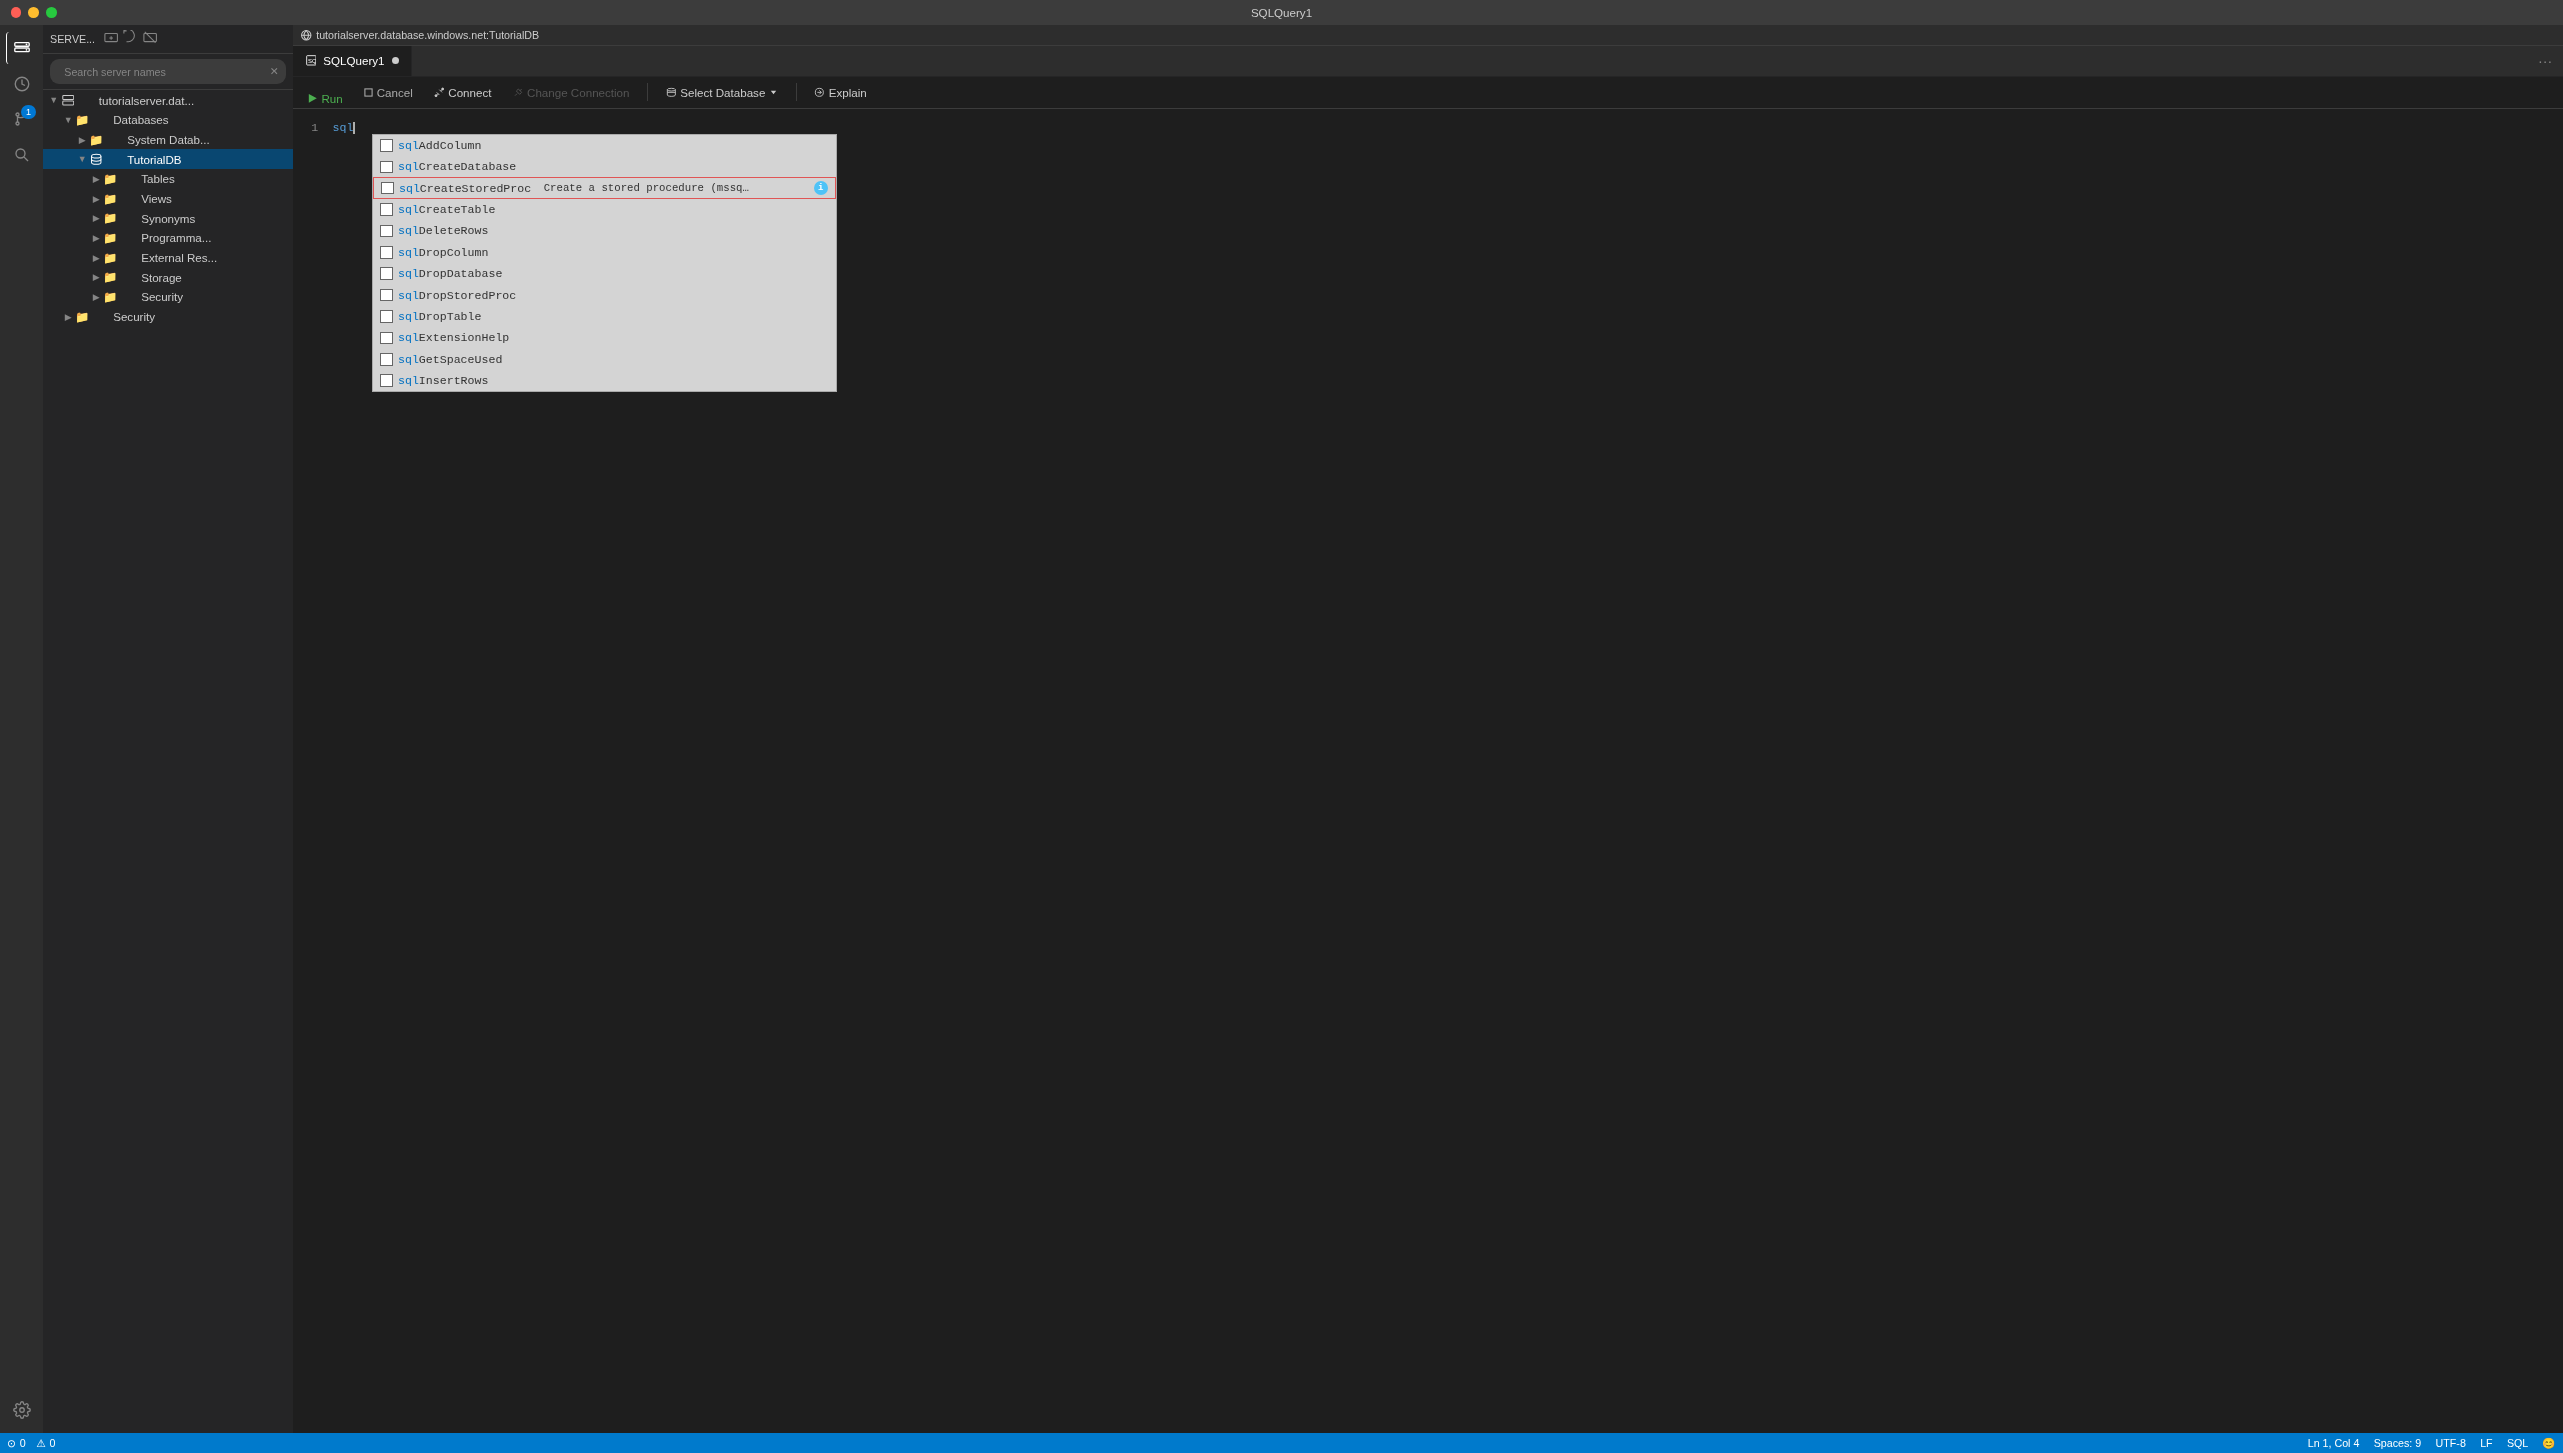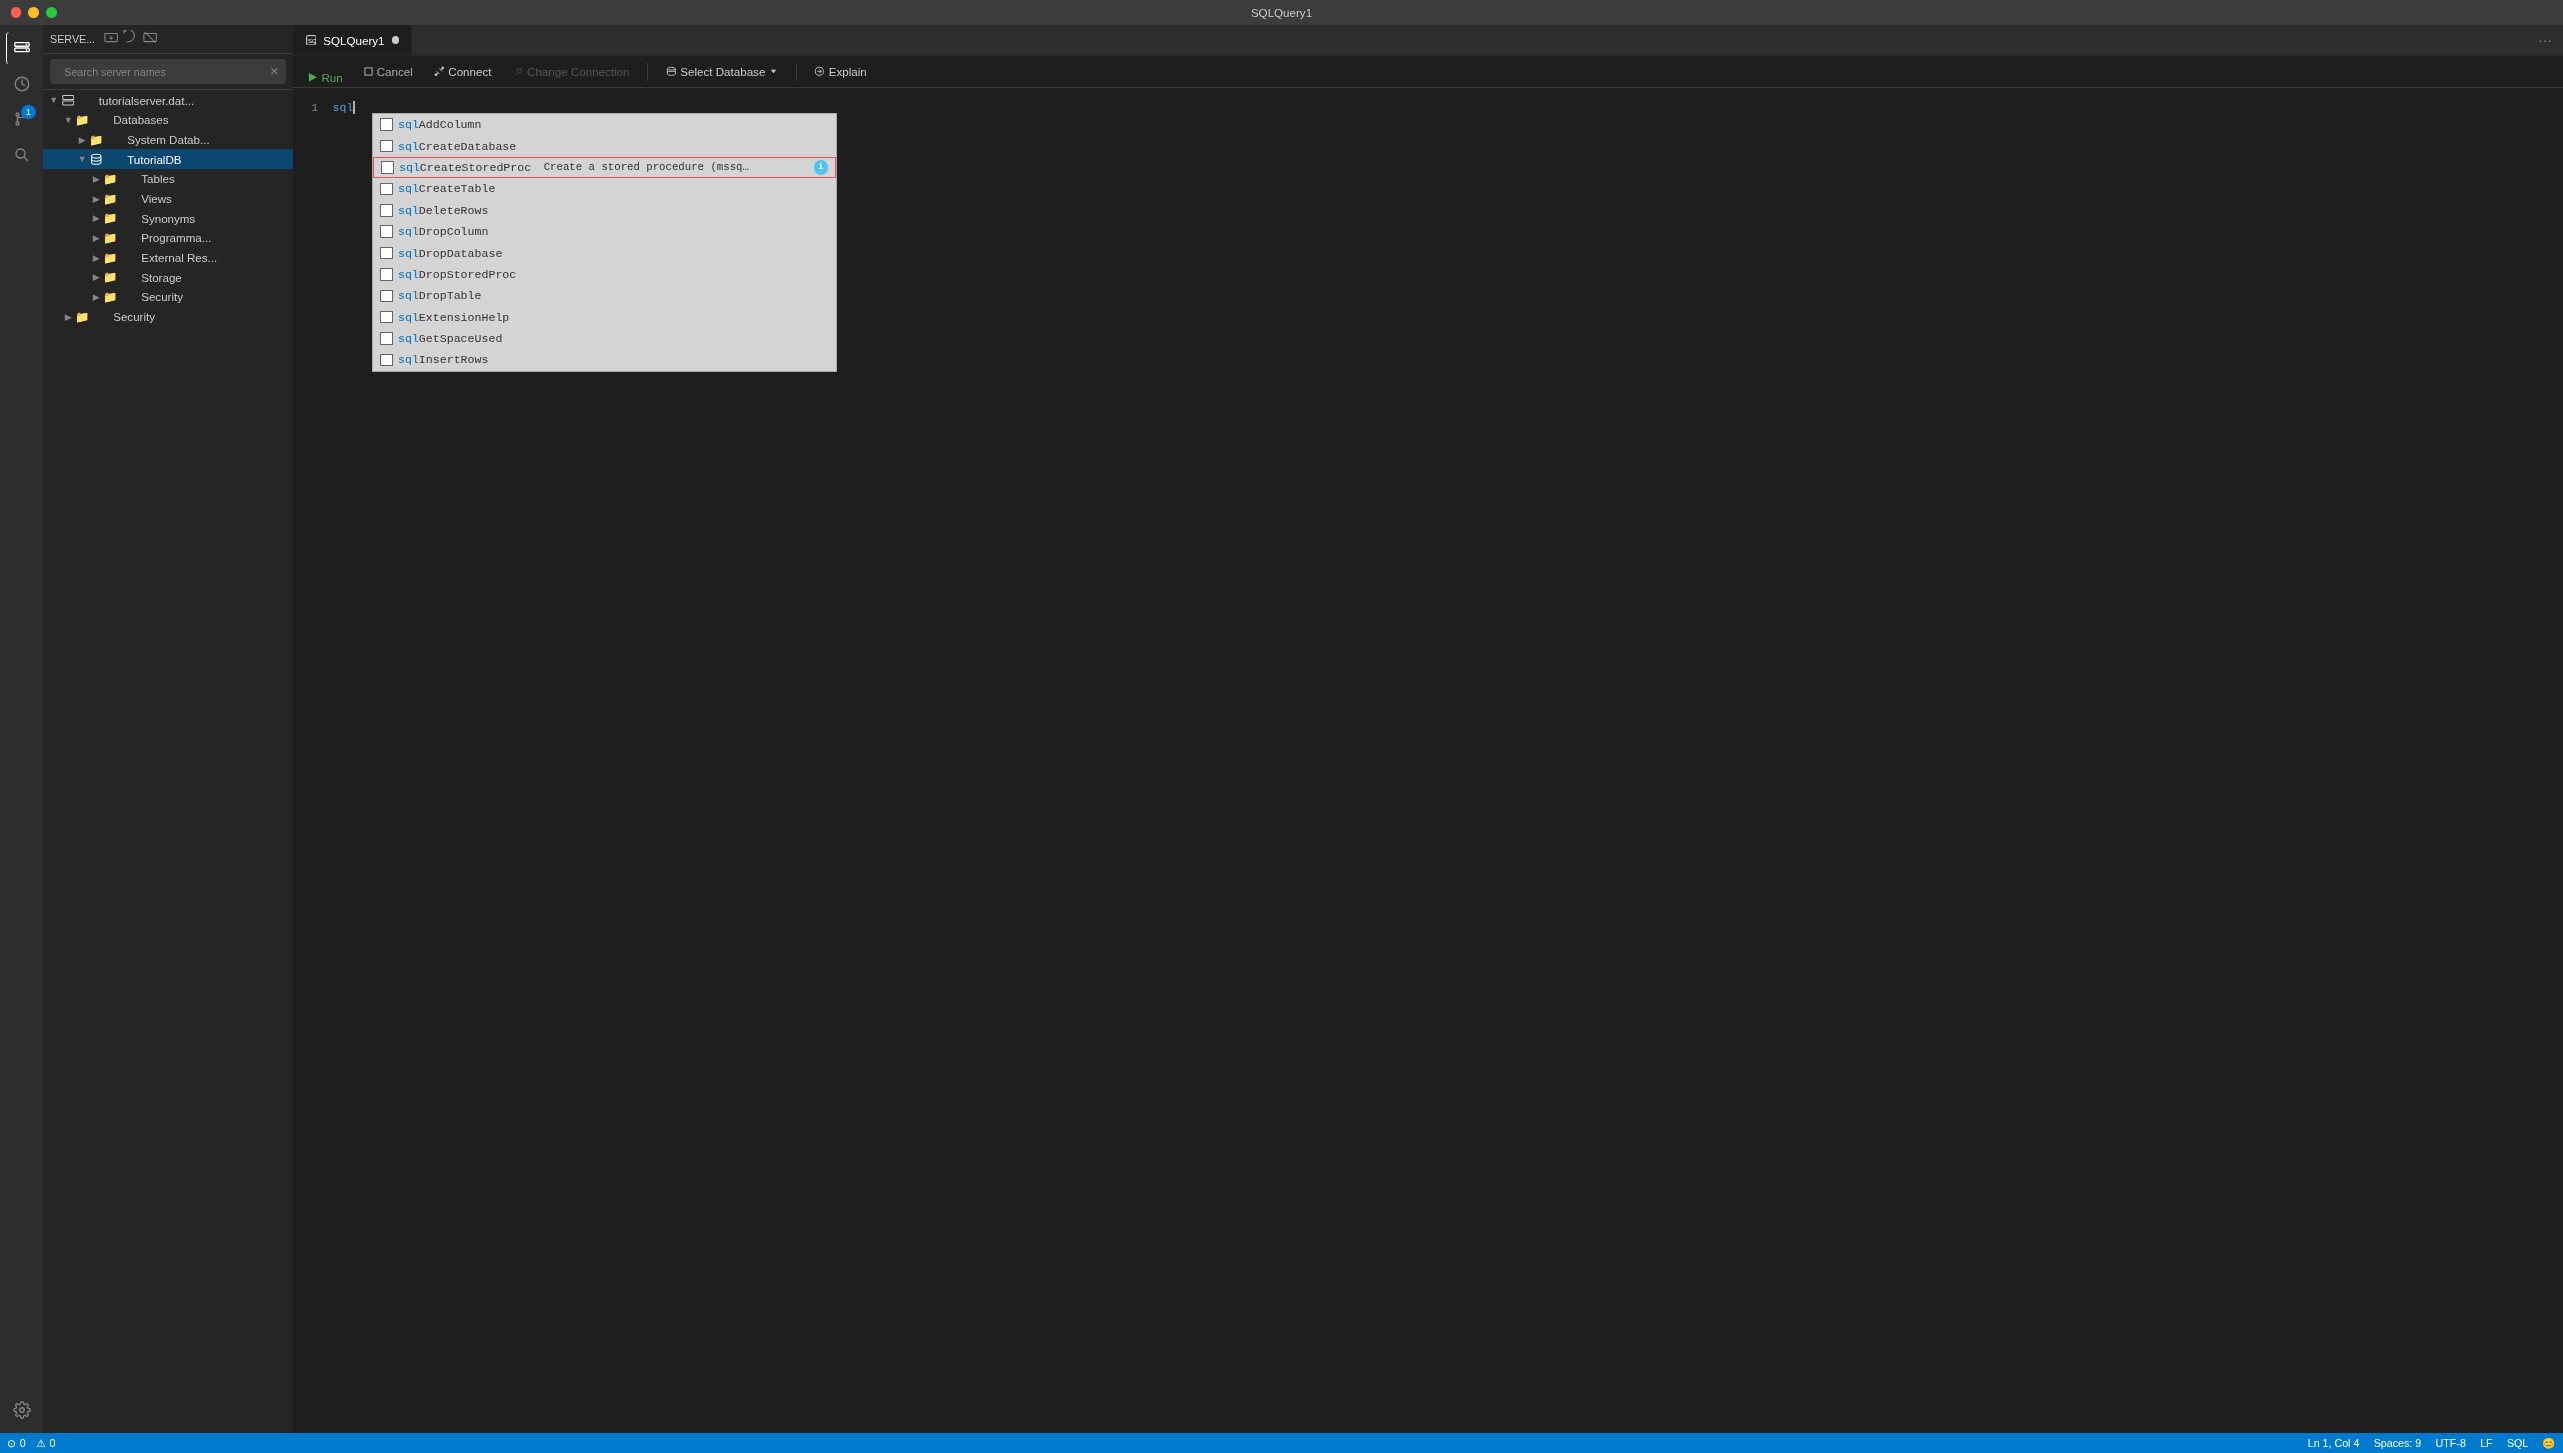--- a/index.html
+++ b/index.html
@@ -420,21 +420,21 @@
         <span style="color:#858585;cursor:pointer;font-size:12.5px">
           <svg width="14.3" height="14.3" viewBox="0 0 16 16" fill="none" stroke="currentColor" stroke-width="1.2">
             <line x1="2" y1="2" x2="14" y2="14"></line>
             <rect x="1" y="4" width="14" height="9" rx="1"></rect>
           </svg>
         </span>
       </div>
     </div>
 
     <div style="padding:5.4px 7.1px;border-bottom:0.9px solid #3c3c3c">
-      <div style="display:flex;align-items:center;background:#3c3c3c;border-radius:4px;padding:2.7px 7.1px">
+      <div style="display:flex;align-items:center;background:#3c3c3c;border-radius:9px;padding:2.7px 7.1px">
         <input class="search-input" type="text" style="background: transparent; border: none; flex: 1 1 0%; color: rgb(204, 204, 204); font-size: 10.7px; outline: none;" placeholder="Search server names">
         <span style="color:#858585;cursor:pointer;font-size:10.7px;margin-left:3.6px">✕</span>
       </div>
     </div>
 
     <div class="sidebar-tree">
 
       <div class="tree-item" style="padding-left:3.6px">
         <span class="chevron">▼</span>
         <span class="item-icon server-icon">
@@ -515,20 +515,29 @@
       <div class="tree-item" style="padding-left:18px">
         <span class="chevron">▶</span>
         <span class="item-icon folder-icon">📁</span>
         <span class="item-label">Security</span>
       </div>
     </div>
   </div>
 
   <div class="content-area">
 
+    <div class="connection-bar">
+      <svg width="12.5" height="12.5" viewBox="0 0 16 16" fill="none" stroke="#cccccc" stroke-width="1.3">
+        <circle cx="8" cy="8" r="6"></circle>
+        <line x1="2" y1="8" x2="14" y2="8"></line>
+        <path d="M8 2 Q11 5 11 8 Q11 11 8 14"></path>
+        <path d="M8 2 Q5 5 5 8 Q5 11 8 14"></path>
+      </svg>
+      <span>tutorialserver.database.windows.net:TutorialDB</span>
+    </div>
 
     <div class="tab-bar">
       <div class="tab active">
         <svg width="10.7" height="10.7" viewBox="0 0 16 16" fill="none" stroke="currentColor" stroke-width="1.3" style="font-size:13px">
           <rect x="1" y="1" width="14" height="14" rx="1"></rect>
           <text x="3" y="12" fill="currentColor" font-size="9" stroke="none">SQL</text>
         </svg>
         <span>SQLQuery1</span>
         <span class="tab-modified"></span>
       </div>

